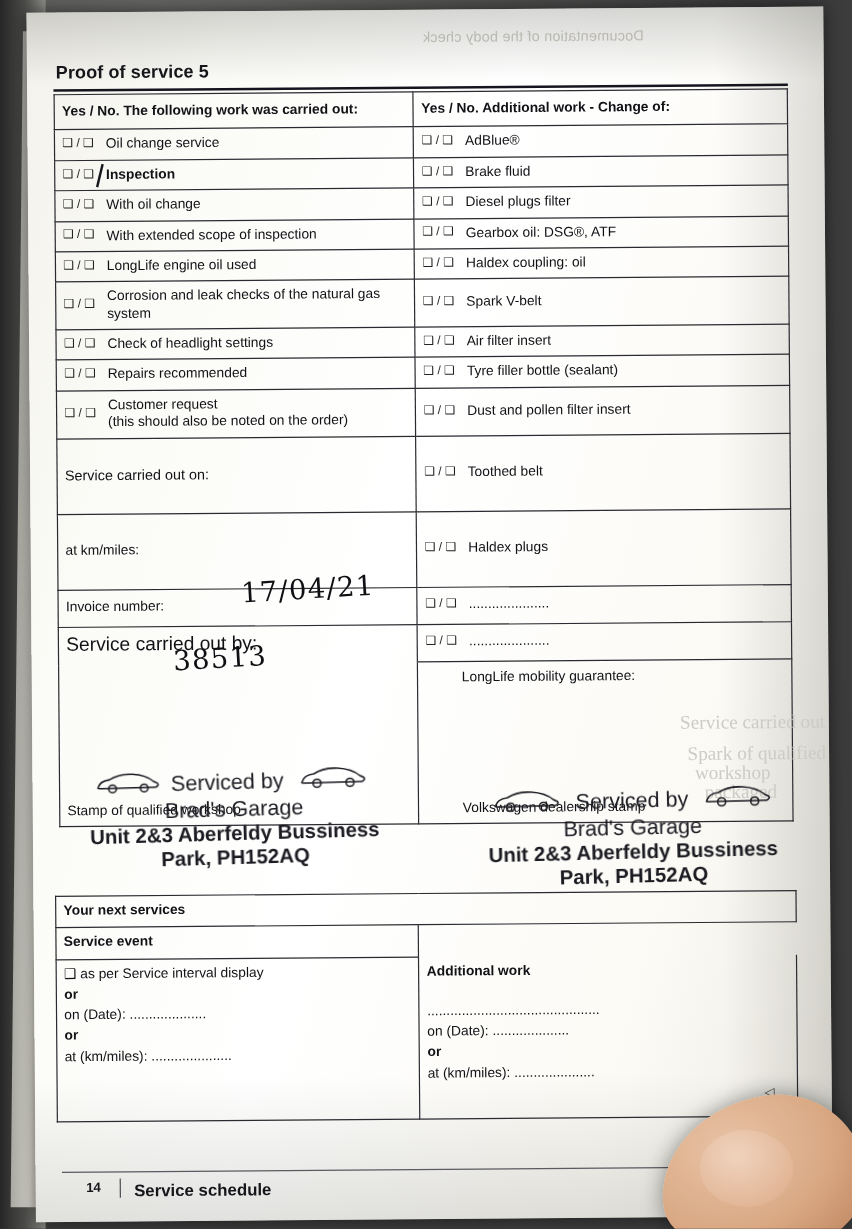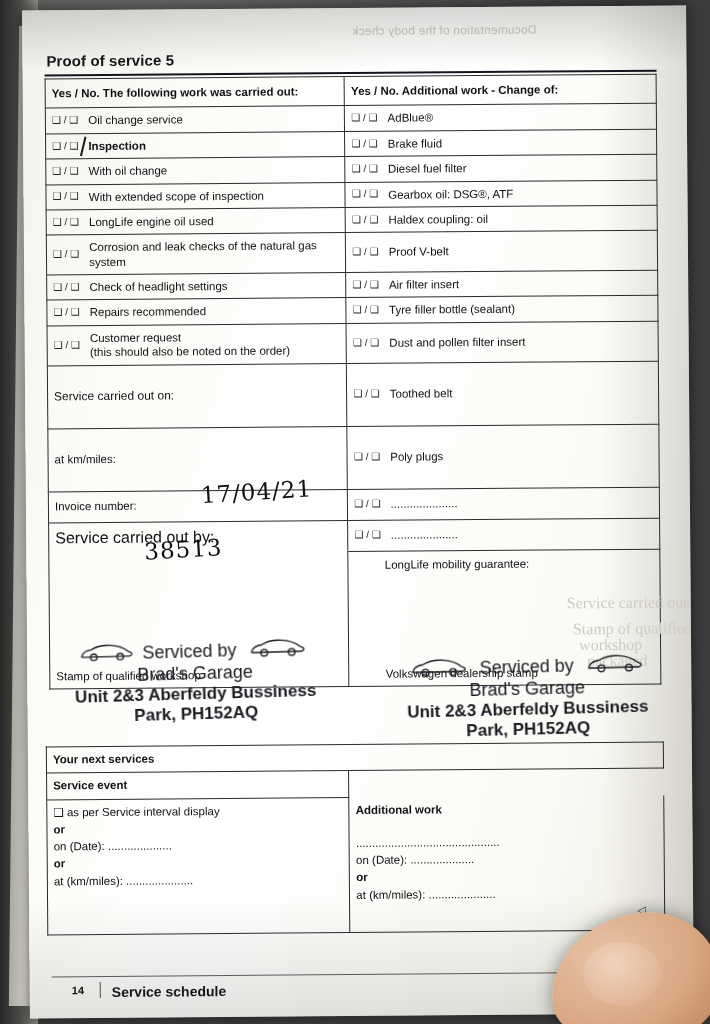--- a/index.html
+++ b/index.html
@@ -224,21 +224,21 @@
           <tr>
             <td>
               <span class="cell-flex">
                   <span class="cbx">❑ / ❑</span>
                   <span class="lbl">With oil change</span>
                 </span>
             </td>
             <td>
               <span class="cell-flex">
                   <span class="cbx">❑ / ❑</span>
-                  <span class="lbl">Diesel fuel filter</span>
+                  <span class="lbl">Diesel plugs filter</span>
                 </span>
             </td>
           </tr>
 
           <tr>
             <td>
               <span class="cell-flex">
                   <span class="cbx">❑ / ❑</span>
                   <span class="lbl">With extended scope of inspection</span>
                 </span>
@@ -269,21 +269,21 @@
           <tr>
             <td>
               <span class="cell-flex">
                   <span class="cbx">❑ / ❑</span>
                   <span class="lbl" style="white-space:pre-line">Corrosion and leak checks of the natural gas system</span>
                 </span>
             </td>
             <td>
               <span class="cell-flex">
                   <span class="cbx">❑ / ❑</span>
-                  <span class="lbl">Proof V-belt</span>
+                  <span class="lbl">Spark V-belt</span>
                 </span>
             </td>
           </tr>
 
           <tr>
             <td>
               <span class="cell-flex">
                   <span class="cbx">❑ / ❑</span>
                   <span class="lbl">Check of headlight settings</span>
                 </span>
@@ -339,21 +339,21 @@
             </td>
           </tr>
 
           <tr>
             <td style="height:52px">
               <span style="font-size:11.5px">at km/miles:</span>
             </td>
             <td>
               <span class="cell-flex">
                   <span class="cbx">❑ / ❑</span>
-                  <span class="lbl">Poly plugs</span>
+                  <span class="lbl">Haldex plugs</span>
                 </span>
             </td>
           </tr>
 
           <tr>
             <td style="height:20px">
               <span style="font-size:11.5px">Invoice number:</span>
             </td>
             <td>
               <span class="cell-flex">
@@ -389,21 +389,21 @@
 
       <div class="tick">
         <svg width="30" height="30" viewBox="0 0 30 30">
             <path d="M2 22 L10 4" stroke="#15151a" stroke-width="2" fill="none"></path>
           </svg>
       </div>
       <div class="hand hand-date">17/04/21</div>
       <div class="hand hand-km">38513</div>
 
       <div class="ghost" style="left:540px;top:588px">Service carried out by</div>
-      <div class="ghost" style="left:546px;top:614px">Stamp of qualified</div>
+      <div class="ghost" style="left:546px;top:614px">Spark of qualified</div>
       <div class="ghost" style="left:552px;top:630px">workshop</div>
       <div class="ghost" style="left:560px;top:646px">packaged</div>
 
       <div class="stamp" style="left:18px;top:630px;width:300px;transform:rotate(-1.2deg)">
         <div style="display:flex;align-items:center;justify-content:center;gap:8px">
           <span class="car">
             <svg width="56" height="20" viewBox="0 0 70 24">
               <path d="M4 17 Q6 10 16 9 Q26 3 40 4 Q54 5 62 12 L66 14 Q68 16 64 18 L8 18 Q3 18 4 17 Z" fill="none" stroke="#1b1b22" stroke-width="1.6"></path>
               <circle cx="19" cy="18.5" r="4" fill="none" stroke="#1b1b22" stroke-width="1.6"></circle>
               <circle cx="52" cy="18.5" r="4" fill="none" stroke="#1b1b22" stroke-width="1.6"></circle>

